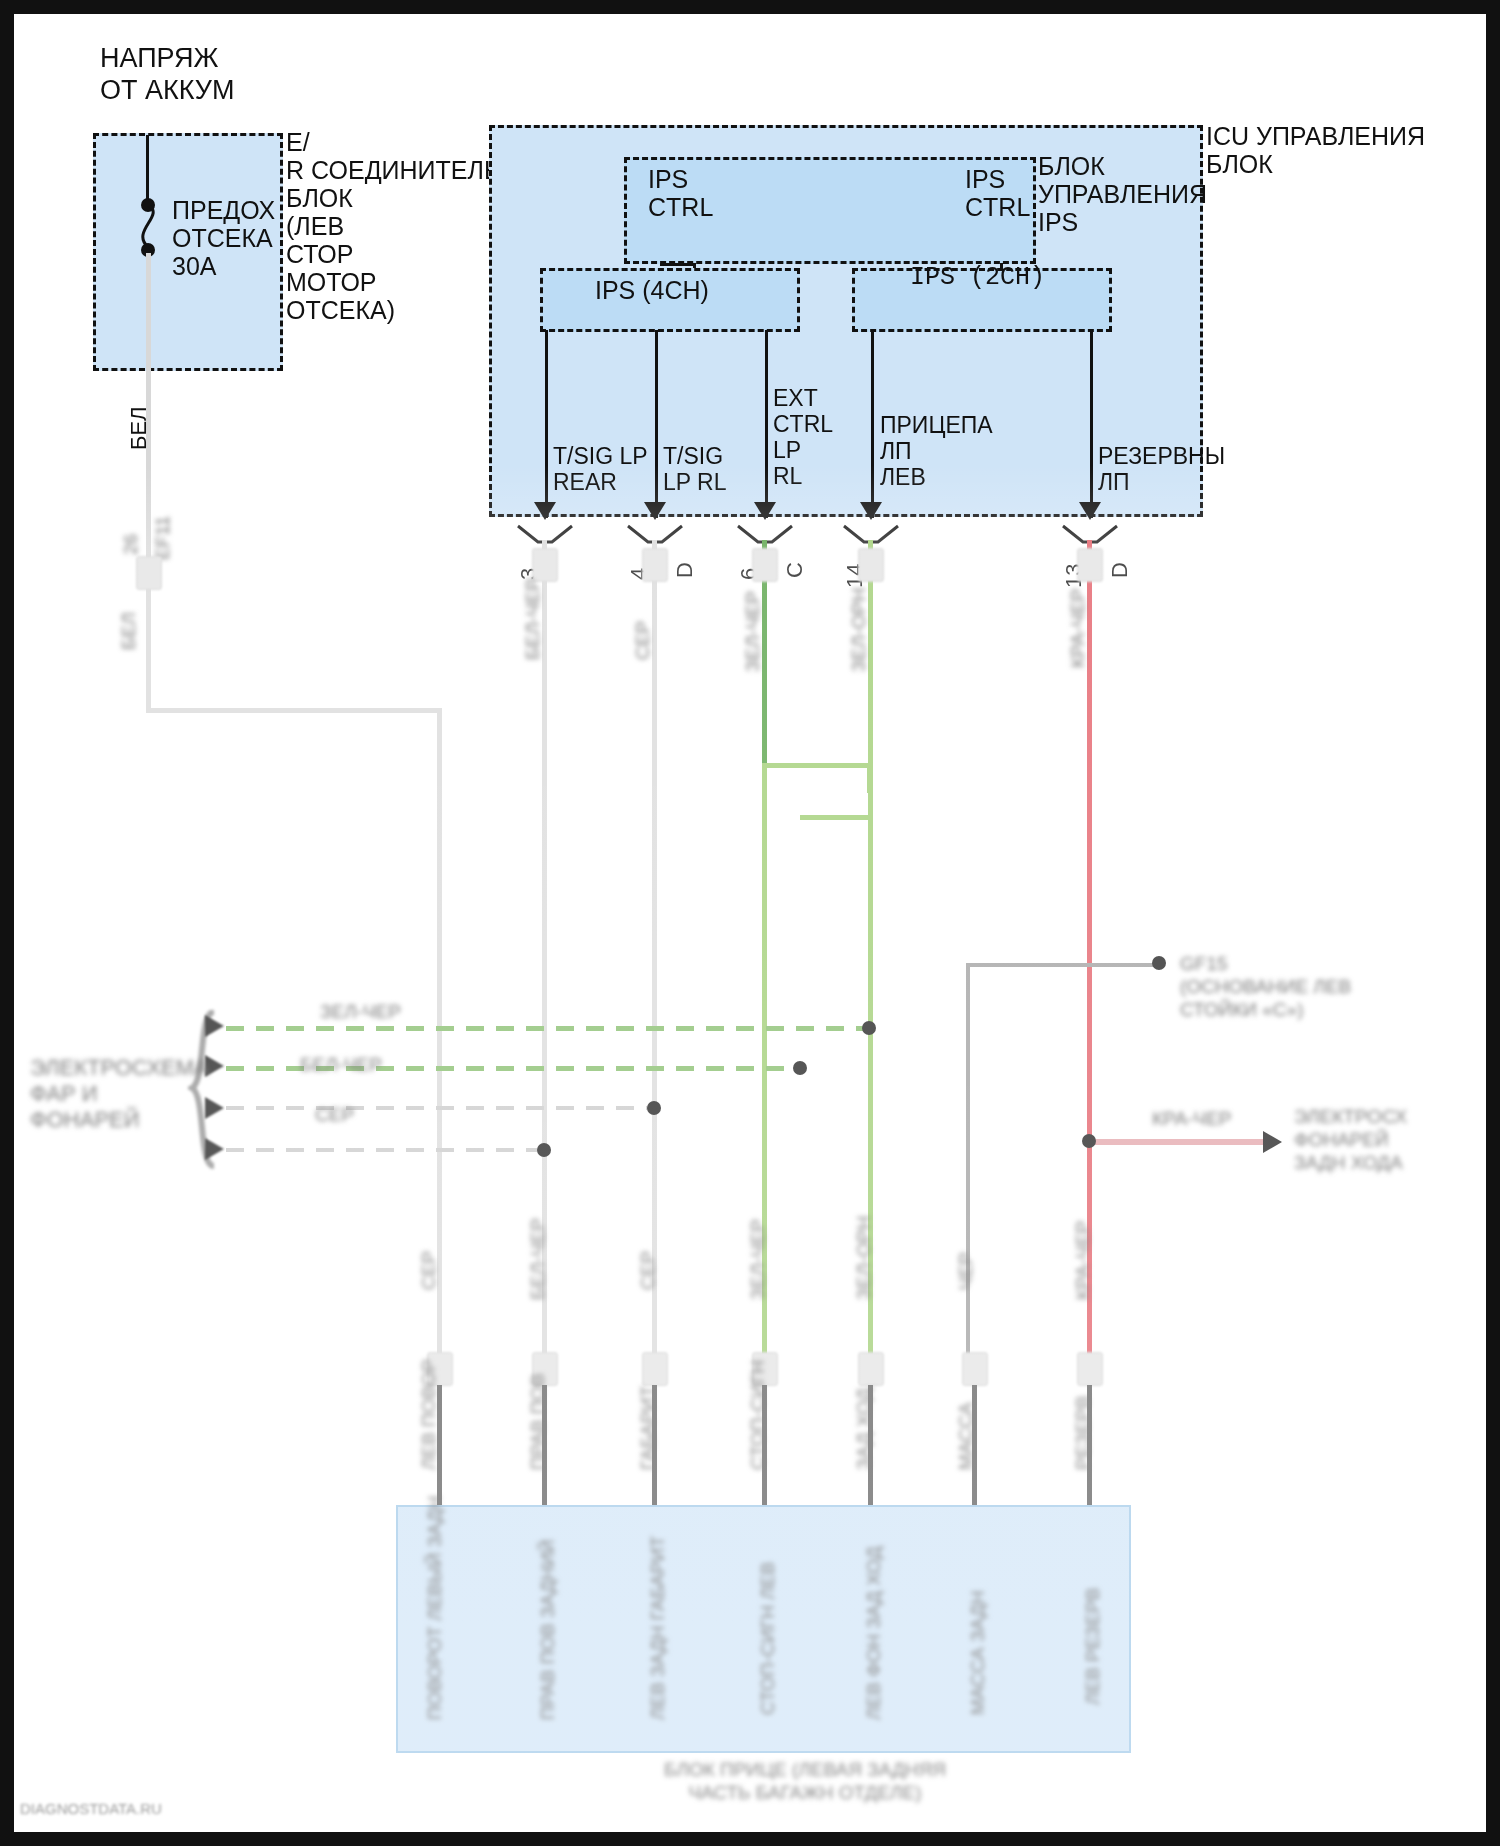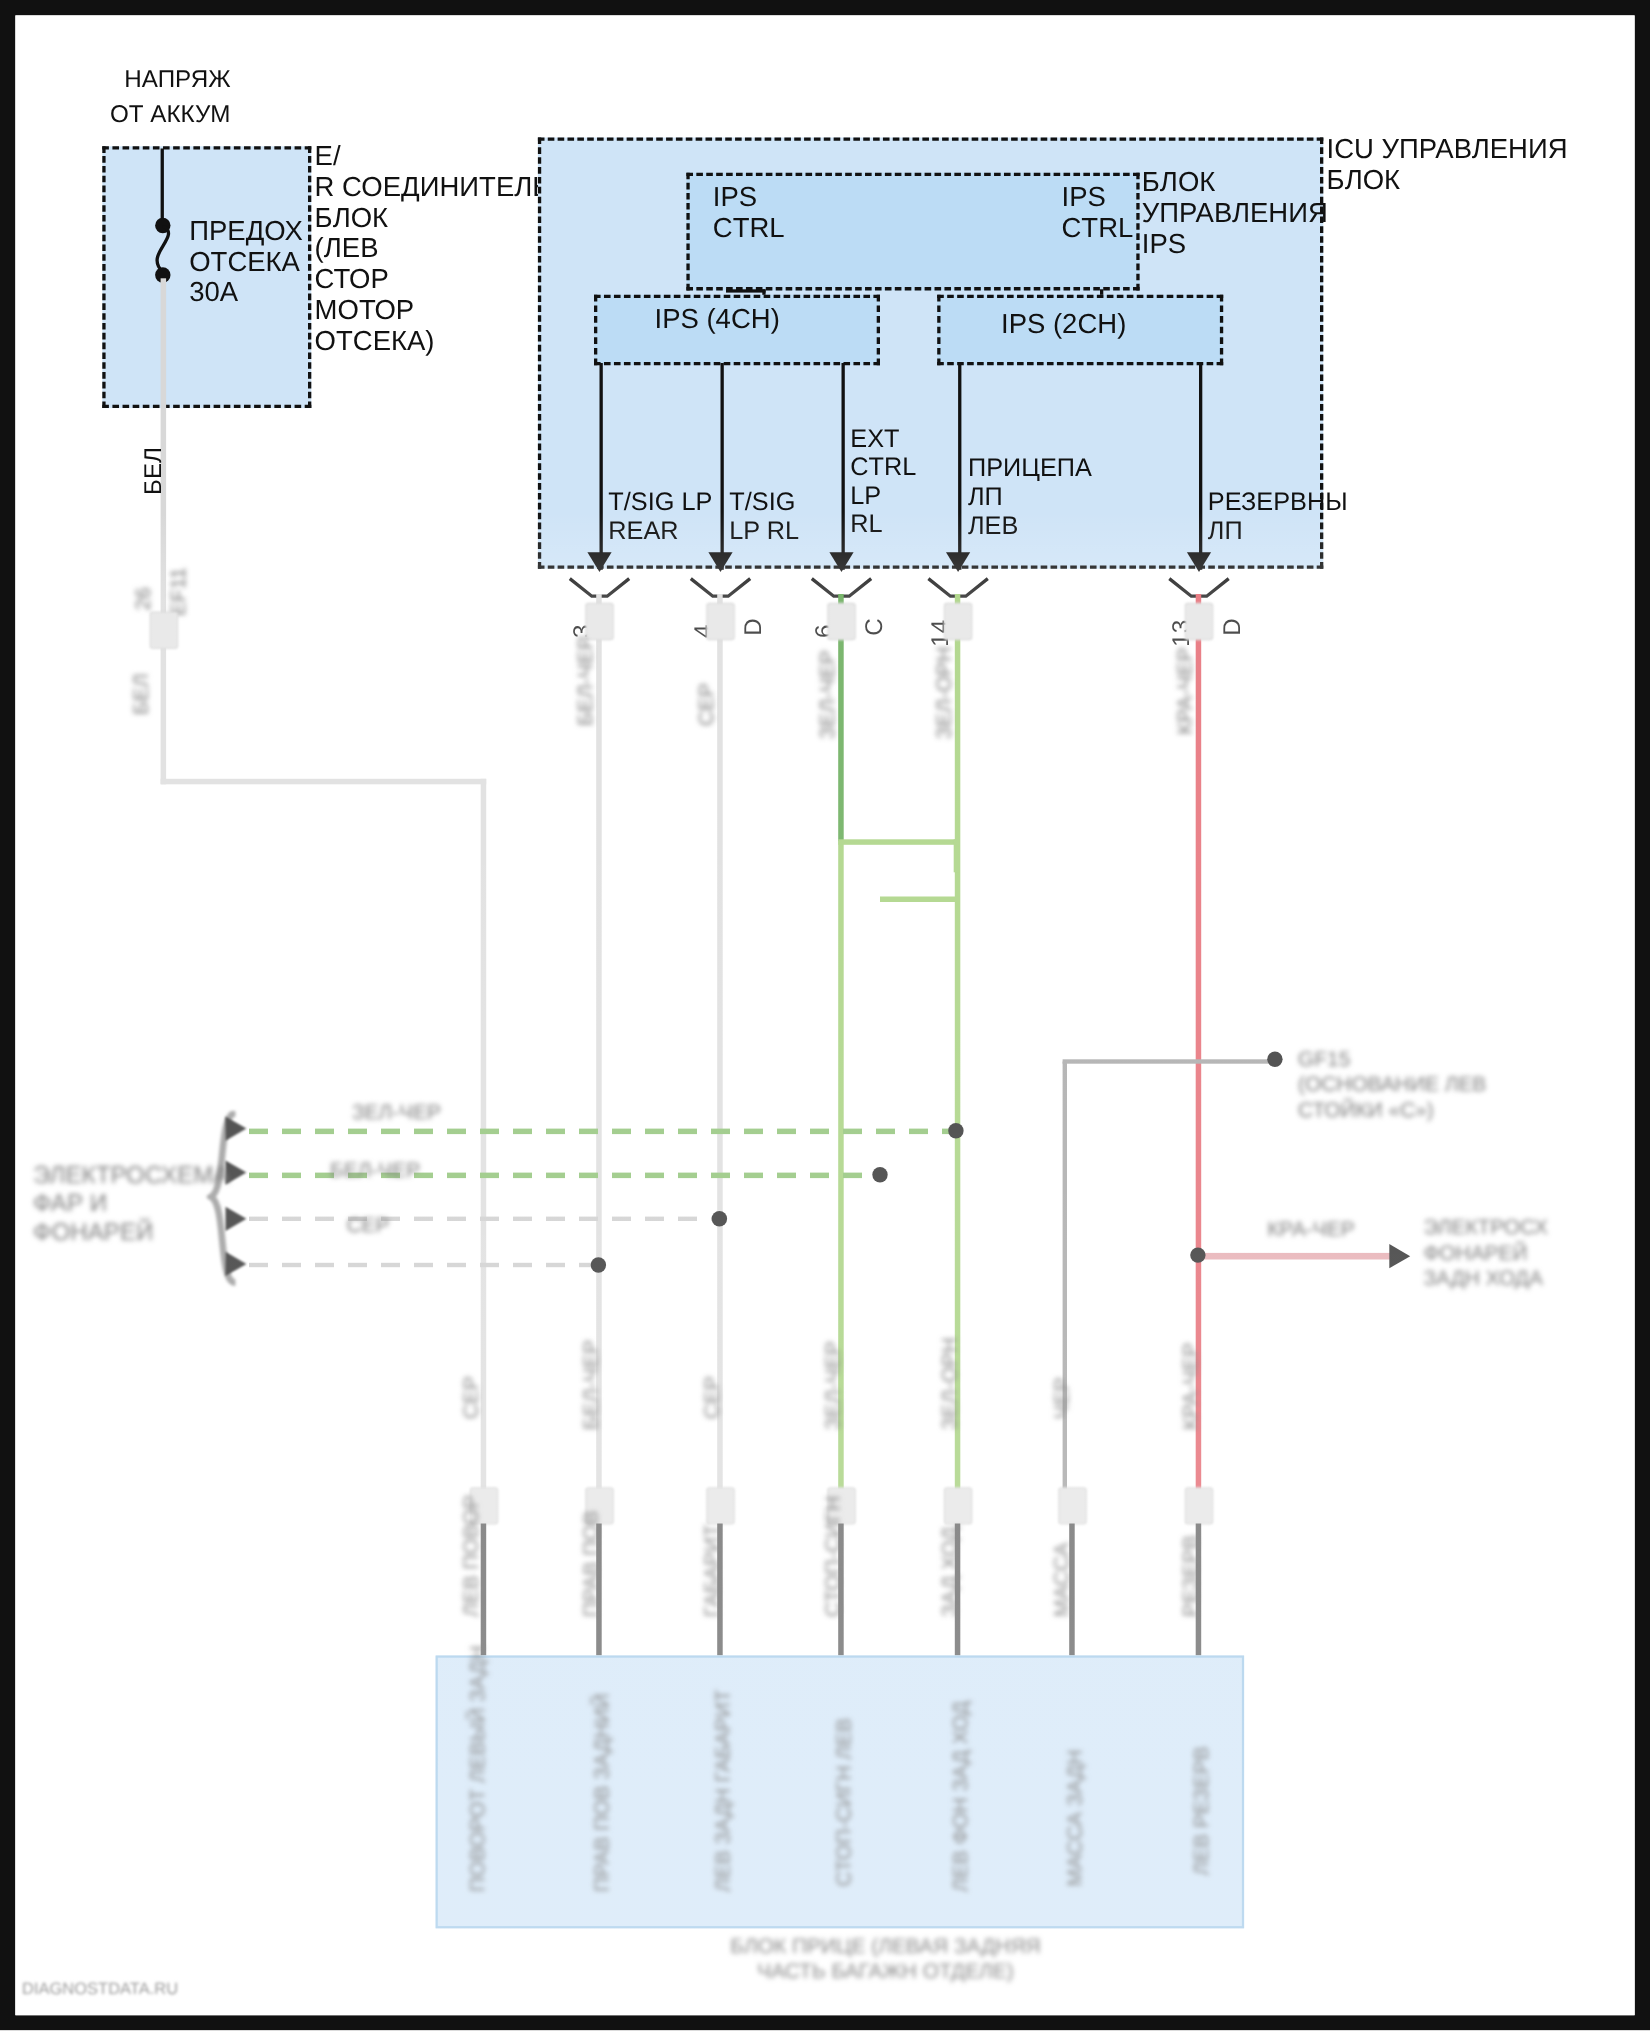--- a/index.html
+++ b/index.html
@@ -111,21 +111,21 @@
     filter:blur(1.2px);
   }
 </style>
 </head>
 <body>
 
 <div id="page">
   <div class="frame"></div>
   <div class="inner-white"></div>
 
-  <div class="lbl" style="left:100px; top:56px; font-size:22px; line-height:32px; text-align:right;">НАПРЯЖ
+  <div class="lbl" style="left:100px; top:42px; font-size:27px; line-height:32px; text-align:left;">НАПРЯЖ
 ОТ АККУМ</div>
 
   <div class="dashbox" style="left:93px; top:133px; width:190px; height:238px;"></div>
 
   <div class="wire v" style="left:146px; top:135px; height:68px; background:#111; width:3px;"></div>
   <div class="dot" style="left:141px; top:198px;"></div>
   <svg class="splice" width="40" height="44" style="left:128px; top:205px;">
     <path d="M20,0 C38,10 2,26 20,42" stroke="#111" stroke-width="3" fill="none"></path>
   </svg>
   <div class="dot" style="left:141px; top:243px;"></div>
@@ -167,21 +167,21 @@
 IPS</div>
 
   <div class="vline" style="left:693px; top:263px; height:45px;"></div>
   <div class="hline" style="left:660px; top:263px; width:36px;"></div>
   <div class="vline" style="left:1000px; top:263px; height:45px;"></div>
 
   <div class="dashbox" style="left:540px; top:268px; width:260px; height:64px; background:#bcdcf5;"></div>
   <div class="lbl" style="left:595px; top:276px;">IPS (4CH)</div>
 
   <div class="dashbox" style="left:852px; top:268px; width:260px; height:64px; background:#bcdcf5;"></div>
-  <div class="lbl" style="left:910px; top:281px;">IPS (2CH)</div>
+  <div class="lbl" style="left:910px; top:264px;font-family:Liberation Mono, monospace;">IPS (2CH)</div>
 
   <div class="vline" style="left:545px; top:330px; height:188px;"></div>
   <div class="vline" style="left:655px; top:330px; height:188px;"></div>
   <div class="vline" style="left:765px; top:330px; height:188px;"></div>
 
   <div class="vline" style="left:871px; top:330px; height:188px;"></div>
   <div class="vline" style="left:1090px; top:330px; height:188px;"></div>
 
   <div class="lbl sm" style="left:553px; top:443px;">T/SIG LP
 REAR</div>

